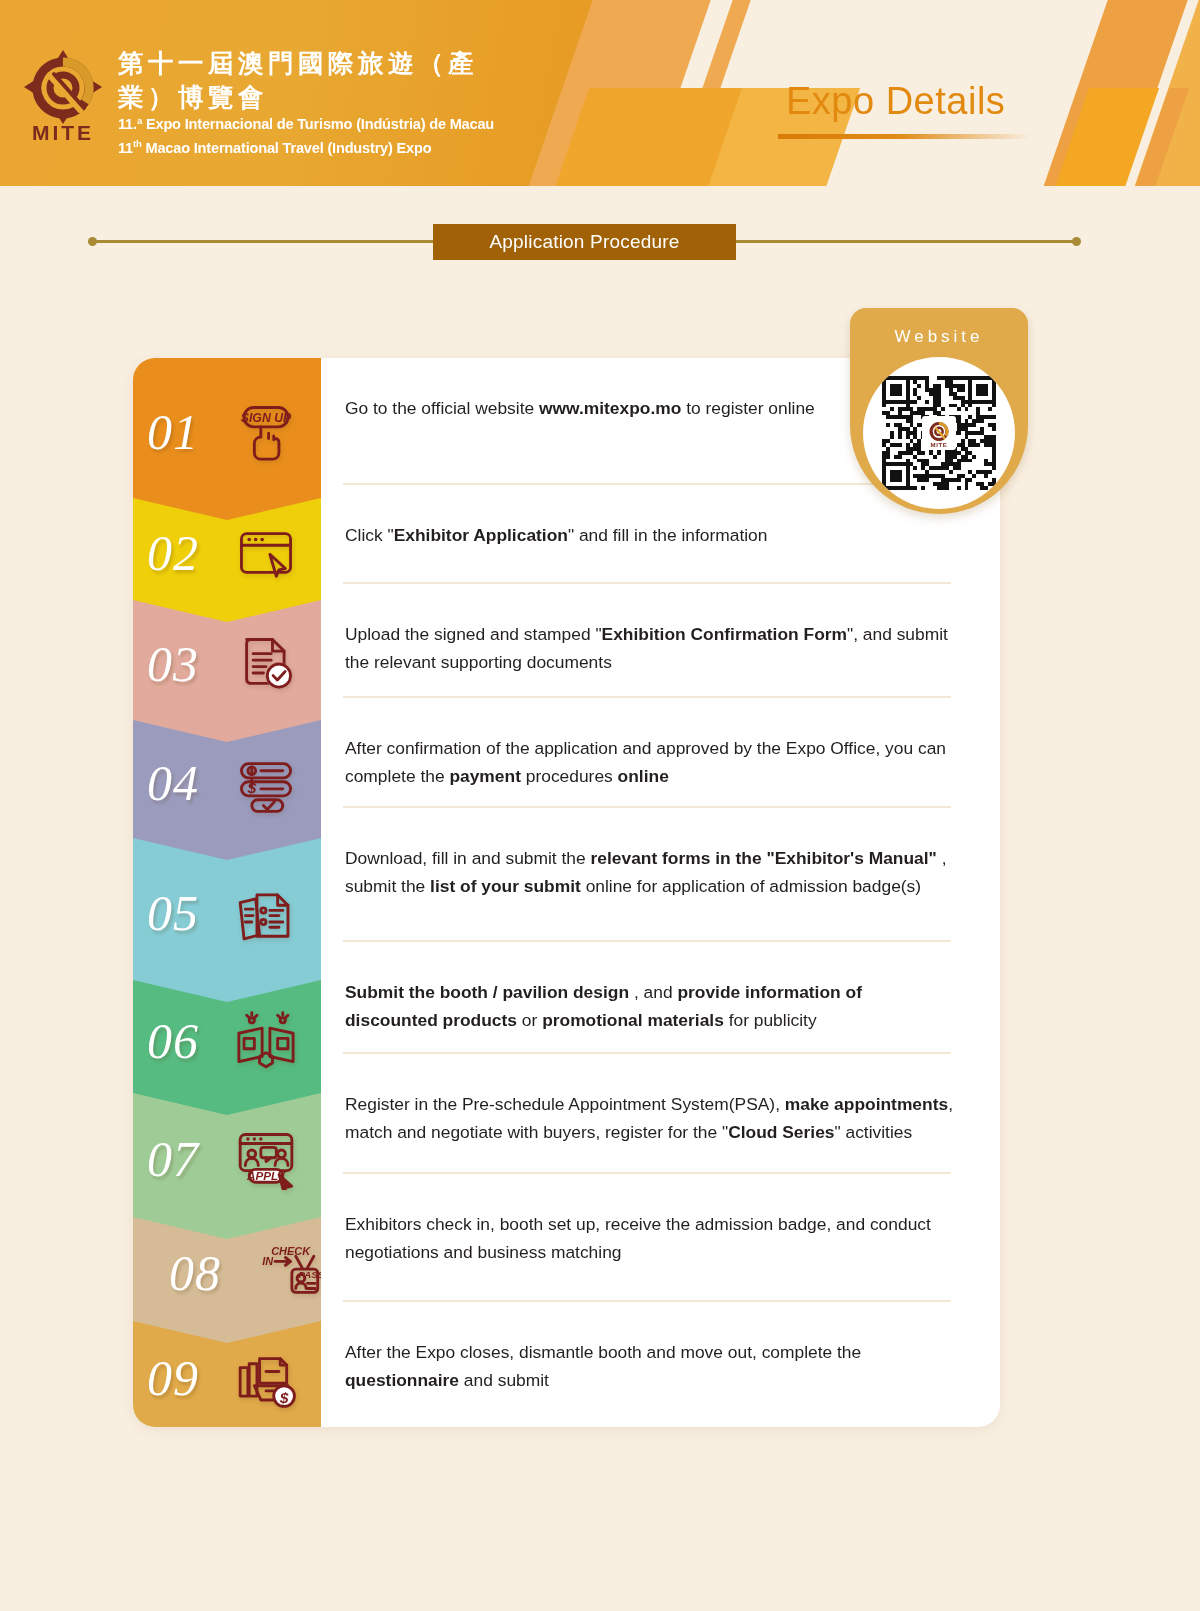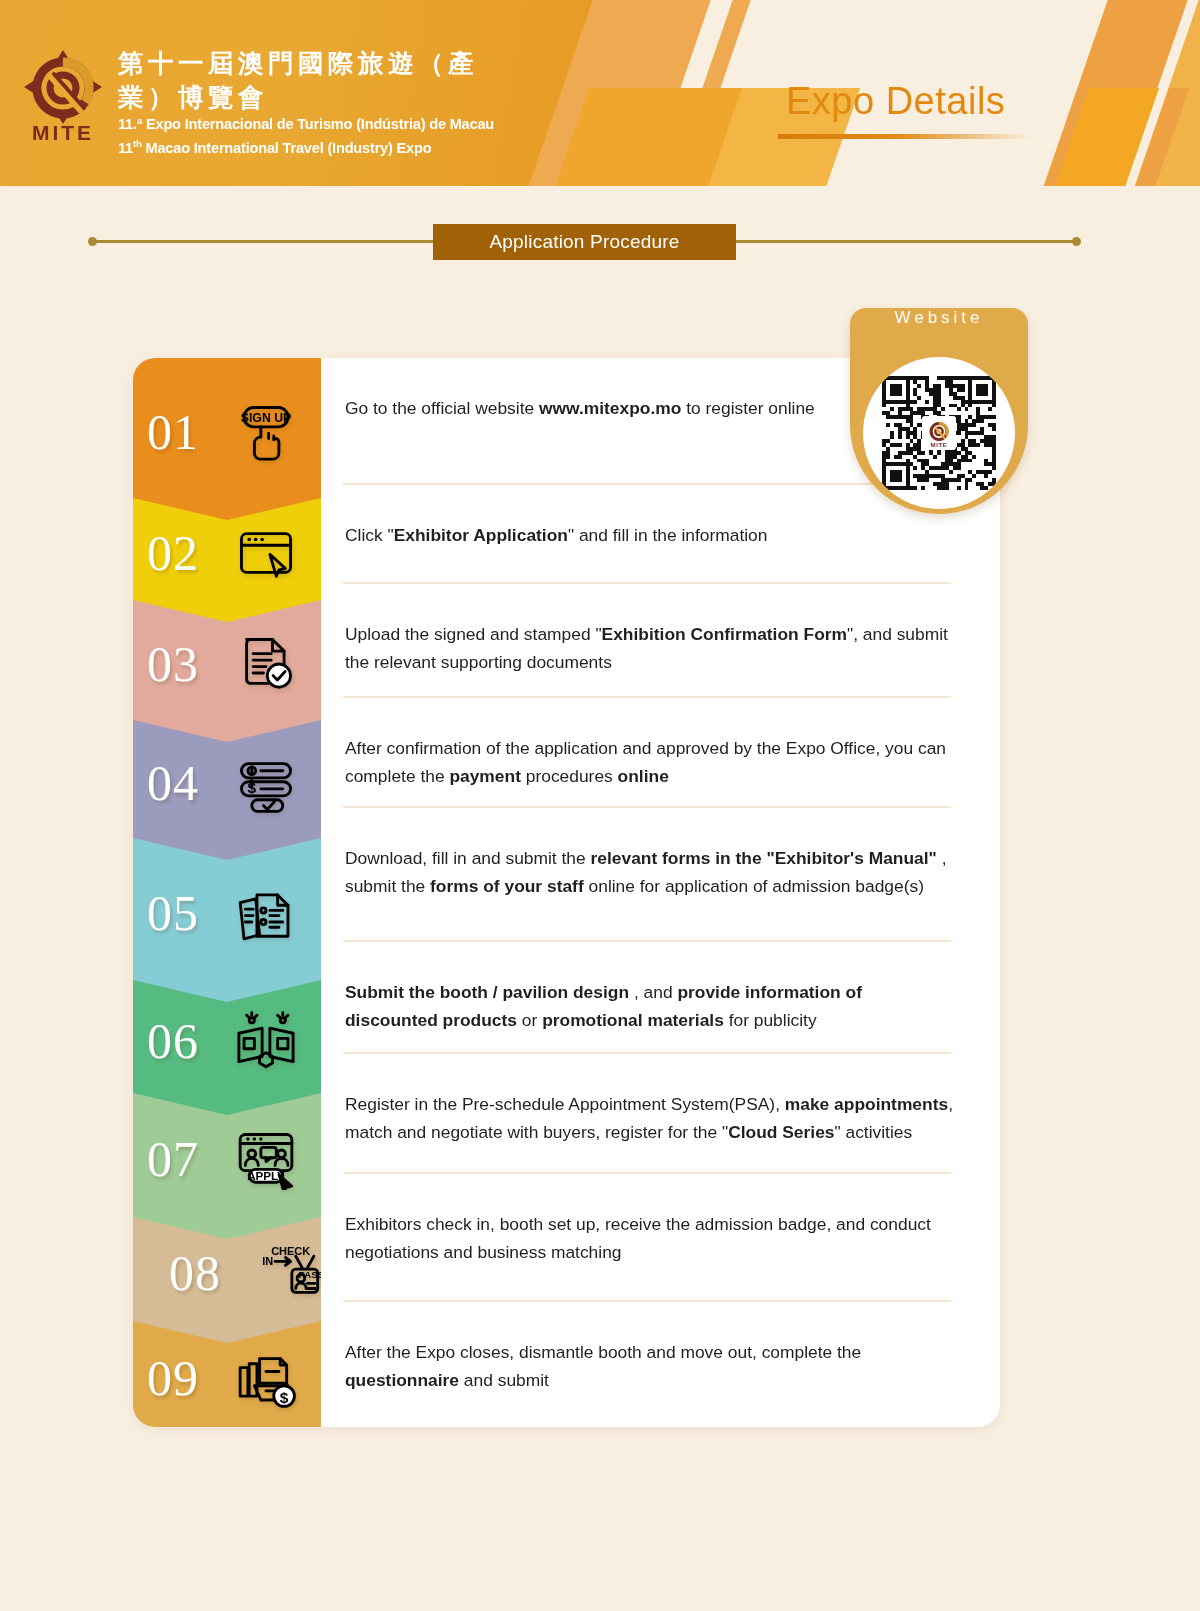--- a/index.html
+++ b/index.html
@@ -47,39 +47,39 @@
   
   .card {
     position: absolute; left: 133px; top: 358px;
     width: 867px; height: 1069px;
     background: #fff;
     border-radius: 22px;
     box-shadow: 0 3px 14px rgba(130,100,50,0.10);
     overflow: hidden;
     display: flex;
   }
-  .steps-col { position: relative; width: 188px; flex: 0 0 188px; }
+  .steps-col { position: relative; width: 188px; flex: 0 0 188px; font-style: italic; }
   .text-col  { position: relative; flex: 1 1 auto; }
 
   
   .band {
     position: absolute; left: 0; width: 188px;
     display: flex; align-items: center;
     padding-left: 14px;
     clip-path: polygon(0 0, 100% 0, 100% calc(100% - 22px), 50% 100%, 0 calc(100% - 22px));
   }
   .band .num {
     font-family: "Liberation Serif", serif;
     font-size: 50px; color: #fff; font-weight: 400;
     letter-spacing: 1px;
     text-shadow: 2px 3px 3px rgba(90,60,20,0.22);
     line-height: 1;
     width: 86px;
   }
-  .band .ico { width: 66px; height: 62px; color: #000000; display:block; }
+  .band .ico { width: 66px; height: 62px; color: #7f1d1d; display:block; }
   .band .ico svg { width: 100%; height: 100%; display: block;
                    filter: drop-shadow(1px 2px 2px rgba(90,60,20,0.20)); }
 
   
   .trow {
     position: absolute; left: 24px; width: 608px;
     color: #231f20; font-size: 17.4px; line-height: 28px;
   }
   .trow b { font-weight: 700; }
   .sep {
@@ -91,21 +91,21 @@
   .qr-badge {
     position: absolute; left: 850px; top: 308px;
     width: 178px; height: 206px;
     background: #e0a949;
     border-radius: 16px 16px 89px 89px;
     box-shadow: 0 4px 10px rgba(130,95,35,0.22);
     text-align: center;
   }
   .qr-badge .wlabel {
     color: #fff; font-size: 17px; letter-spacing: 4px;
-    display: block;
+    padding-top: 19px; display: block;
   }
   .qr-circle {
     position: absolute; left: 13px; top: 49px;
     width: 152px; height: 152px; border-radius: 50%;
     background: #fff; overflow: hidden;
   }
   .qr-circle svg { position: absolute; left: 19px; top: 19px; width: 114px; height: 114px; }
   .qr-logo {
     position: absolute; left: 59px; top: 59px; width: 34px; height: 34px;
     background: #fff; border-radius: 3px;
@@ -330,21 +330,21 @@
         </div>
       </div>
     <div class="text-col" id="text-col">
         <div class="trow" style="top: 36px;">Go to the official website <b>www.mitexpo.mo</b> to register online</div>
         <div class="trow" style="top: 163px;">Click "<b>Exhibitor Application</b>" and fill in the information</div>
         <div class="sep" style="top: 125px;"></div>
         <div class="trow" style="top: 262px;">Upload the signed and stamped "<b>Exhibition Confirmation Form</b>", and submit the relevant supporting documents</div>
         <div class="sep" style="top: 224px;"></div>
         <div class="trow" style="top: 376px;">After confirmation of the application and approved by the Expo Office, you can complete the <b>payment</b> procedures <b>online</b></div>
         <div class="sep" style="top: 338px;"></div>
-        <div class="trow" style="top: 486px;">Download, fill in and submit the <b>relevant forms in the "Exhibitor's Manual"</b> , submit the <b>forms of your staff</b> online for application of admission badge(s)</div>
+        <div class="trow" style="top: 486px;">Download, fill in and submit the <b>relevant forms in the "Exhibitor's Manual"</b> , submit the <b>list of your submit</b> online for application of admission badge(s)</div>
         <div class="sep" style="top: 448px;"></div>
         <div class="trow" style="top: 620px;"><b>Submit the booth / pavilion design</b> , and <b>provide information of discounted products</b> or <b>promotional materials</b> for publicity</div>
         <div class="sep" style="top: 582px;"></div>
         <div class="trow" style="top: 732px;">Register in the Pre-schedule Appointment System(PSA), <b>make appointments</b>, match and negotiate with buyers, register for the "<b>Cloud Series</b>" activities</div>
         <div class="sep" style="top: 694px;"></div>
         <div class="trow" style="top: 852px;">Exhibitors check in, booth set up, receive the admission badge, and conduct negotiations and business matching</div>
         <div class="sep" style="top: 814px;"></div>
         <div class="trow" style="top: 980px;">After the Expo closes, dismantle booth and move out, complete the <b>questionnaire</b> and submit</div>
         <div class="sep" style="top: 942px;"></div>
       </div>

